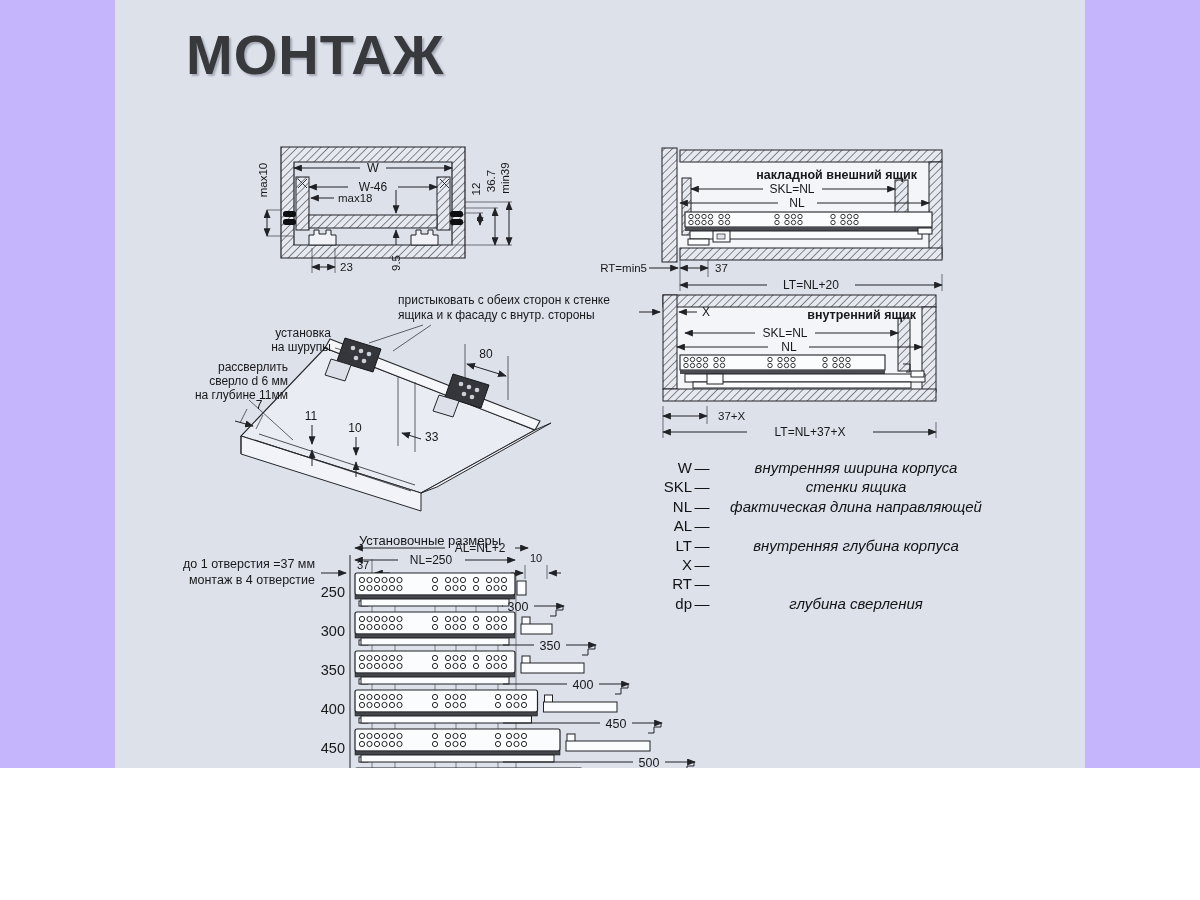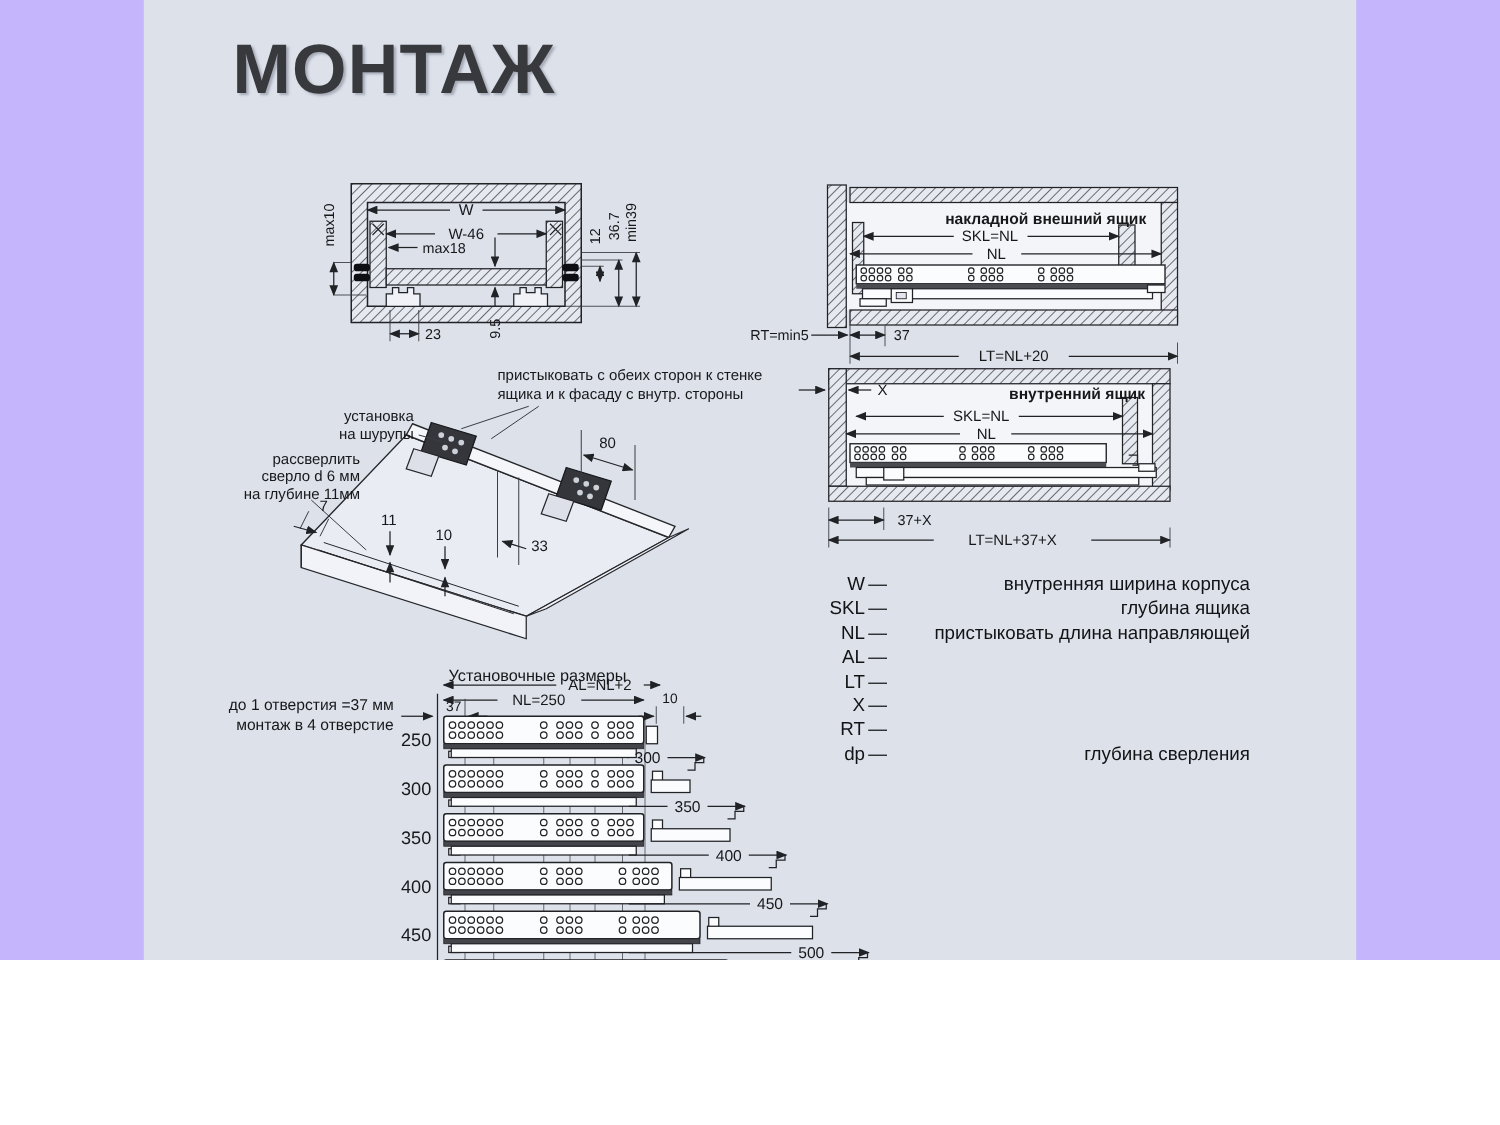--- a/index.html
+++ b/index.html
@@ -8,21 +8,21 @@
   .panel{position:absolute;left:115px;top:0;width:970px;height:900px;background:#dce1ea;}
   .abs{position:absolute;}
   h1.title{position:absolute;left:186px;top:22px;margin:0;font-size:56px;font-weight:800;
            letter-spacing:1px;color:#38393d;text-shadow:2px 2px 2px rgba(100,105,120,.45);}
   svg{overflow:visible;display:block;}
   svg text{fill:#17181a;font-family:"Liberation Sans",sans-serif;}
   .legend{position:absolute;left:630px;top:458px;width:370px;font-size:15px;line-height:19.4px;color:#121315;}
   .legend .row{display:flex;}
   .legend .lk{width:62px;text-align:right;flex:0 0 62px;}
   .legend .sep{width:20px;text-align:center;flex:0 0 20px;}
-  .legend .lt{flex:1;text-align:right;}
+  .legend .lt{flex:1;text-align:center;font-style:italic;}
 </style>
 </head>
 <body>
 
 <div class="stage">
   <div class="panel"></div>
 
   <h1 class="title">МОНТАЖ</h1>
 
   <svg class="abs" id="svg-front" style="left:248px;top:134px" width="285" height="162" viewBox="0 0 285 162">
@@ -299,34 +299,35 @@
 
   <div class="legend">
     <div class="row">
         <span class="lk">W</span>
         <span class="sep">—</span>
         <span class="lt">внутренняя ширина корпуса</span>
       </div>
     <div class="row">
         <span class="lk">SKL</span>
         <span class="sep">—</span>
-        <span class="lt">глубина ящика</span>
+        <span class="lt">стенки ящика</span>
       </div>
     <div class="row">
         <span class="lk">NL</span>
         <span class="sep">—</span>
-        <span class="lt">пристыковать длина направляющей</span>
+        <span class="lt">фактическая длина направляющей</span>
       </div>
     <div class="row">
         <span class="lk">AL</span>
         <span class="sep">—</span>
       </div>
     <div class="row">
         <span class="lk">LT</span>
         <span class="sep">—</span>
+        <span class="lt">внутренняя глубина корпуса</span>
       </div>
     <div class="row">
         <span class="lk">X</span>
         <span class="sep">—</span>
       </div>
     <div class="row">
         <span class="lk">RT</span>
         <span class="sep">—</span>
       </div>
     <div class="row">

